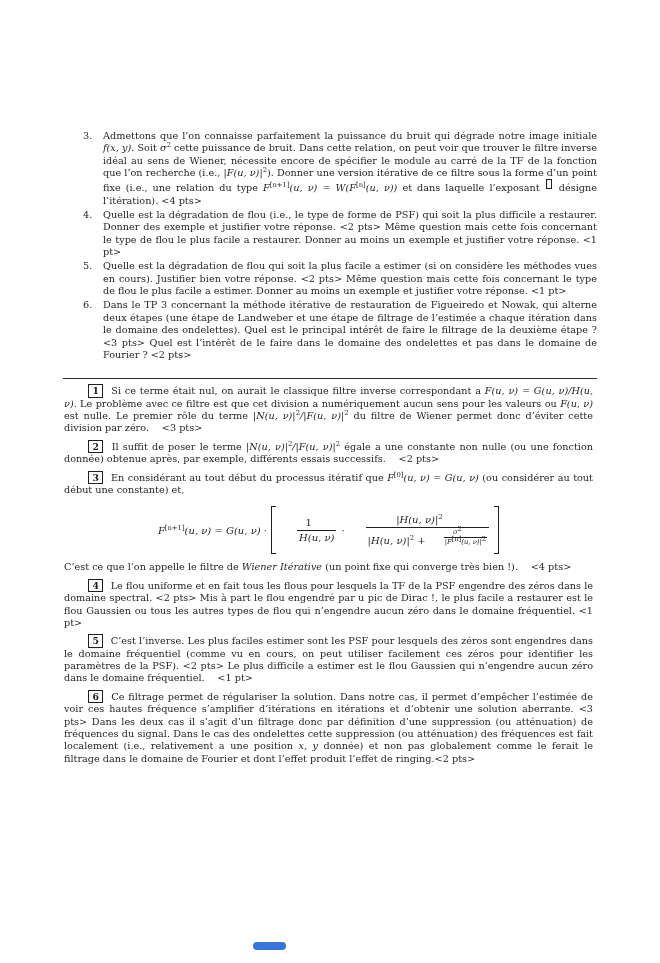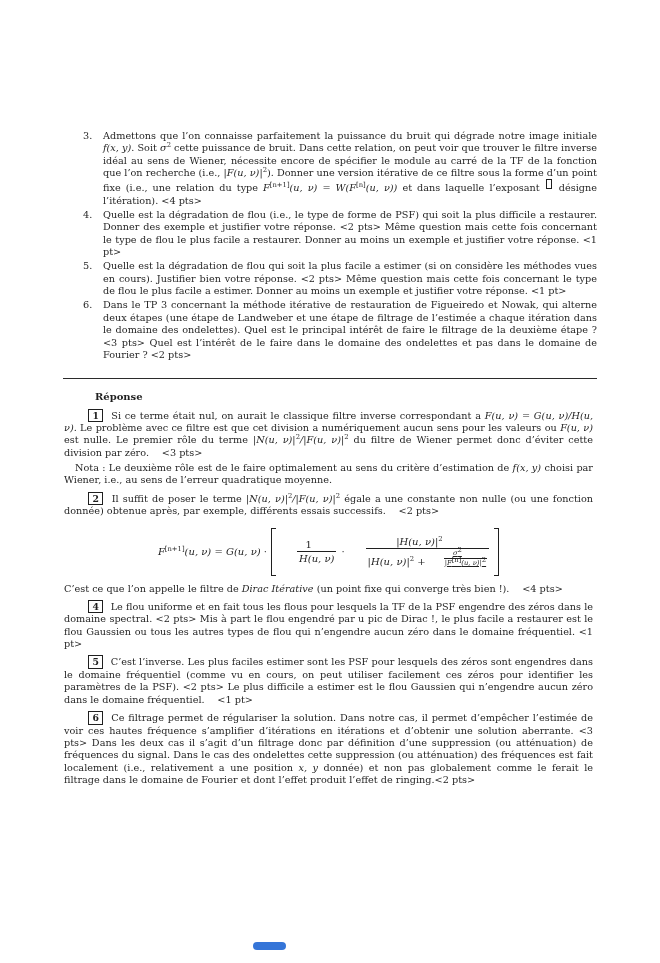--- a/index.html
+++ b/index.html
@@ -30,21 +30,21 @@
           font-weight:bold;font-size:9.3px;line-height:11.5px;text-indent:0;}
   .tofu{display:inline-block;width:4px;height:7.5px;border:1px solid #1f1f1f;
         vertical-align:2.5px;margin:0 1.5px;}
   
   .equation{display:flex;justify-content:center;align-items:center;margin:10px 0 7px 0;
             font-size:10px;line-height:1.15;}
   .frac{display:inline-flex;flex-direction:column;align-items:center;margin:0 3px;}
   .frac .num{padding:0 2px 1px 2px;}
   .frac .den{border-top:1px solid #1f1f1f;padding:1px 2px 0 2px;margin-left:16px;}
   .den-flex{display:inline-flex;align-items:flex-end;}
-  .frac.small{font-size:6.8px;margin:0 0 0 2px;line-height:1.1;text-decoration:underline;}
+  .frac.small{font-size:6.8px;margin:0 0 0 2px;line-height:1.1;}
   .frac.small .num{padding:0 1px 0.5px 1px;}
   .frac.small .den{padding:0.5px 1px 0 1px;}
   .eq-dot{margin:0 2px;}
   .bracket{display:inline-block;width:4px;height:46px;}
   .bracket.left{border-left:1.2px solid #1f1f1f;border-top:1.2px solid #1f1f1f;border-bottom:1.2px solid #1f1f1f;margin:0 2px 0 4px;}
   .bracket.right{border-right:1.2px solid #1f1f1f;border-top:1.2px solid #1f1f1f;border-bottom:1.2px solid #1f1f1f;margin:0 4px 0 2px;}
   
   .page-indicator{position:absolute;left:253px;top:942px;width:33px;height:8px;
                   border-radius:4px;background:#3575d8;}
 </style>
@@ -68,25 +68,24 @@
         <span class="qtext">Quelle est la dégradation de flou qui soit la plus facile a estimer (si on considère les méthodes vues en cours). Justifier bien votre réponse. <span class="b">&lt;2 pts&gt;</span> Même question mais cette fois concernant le type de flou le plus facile a estimer. Donner au moins un exemple et justifier votre réponse. <span class="b">&lt;1 pt&gt;</span></span>
       </div>
       <div class="qitem">
         <span class="qnum">6.</span>
         <span class="qtext">Dans le TP 3 concernant la méthode itérative de restauration de Figueiredo et Nowak, qui alterne deux étapes (une étape de Landweber et une étape de filtrage de l’estimée a chaque itération dans le domaine des ondelettes). Quel est le principal intérêt de faire le filtrage de la deuxième étape ? <span class="b">&lt;3 pts&gt;</span> Quel est l’intérêt de le faire dans le domaine des ondelettes et pas dans le domaine de Fourier ? <span class="b">&lt;2 pts&gt;</span></span>
       </div>
     </div>
 
     <hr class="rule">
 
-    <div class="resp-title">Réponse</div>
 
     <p class="ans indent"><span class="numbox">1</span> Si ce terme était nul, on aurait le classique filtre inverse correspondant a <span class="m">F(u, ν) = G(u, ν)/H(u, ν)</span>. Le problème avec ce filtre est que cet division a numériquement aucun sens pour les valeurs ou <span class="m">F(u, ν)</span> est nulle. Le premier rôle du terme <span class="m">|N(u, ν)|</span><span class="sup">2</span><span class="m">/|F(u, ν)|</span><span class="sup">2</span> du filtre de Wiener permet donc d’éviter cette division par zéro.  <span class="b">&lt;3 pts&gt;</span></p>
-    <p class="ans nota">Nota : Le deuxième rôle est de le faire optimalement au sens du critère d’estimation de <span class="m">f(x, y)</span> choisi par Wiener, i.e., au sens de l’erreur quadratique moyenne.</p>
     <p class="ans indent"><span class="numbox">2</span> Il suffit de poser le terme <span class="m">|N(u, ν)|</span><span class="sup">2</span><span class="m">/|F(u, ν)|</span><span class="sup">2</span> égale a une constante non nulle (ou une fonction donnée) obtenue après, par exemple, différents essais successifs.  <span class="b">&lt;2 pts&gt;</span></p>
+    <p class="ans indent"><span class="numbox">3</span> En considérant au tout début du processus itératif que <span class="m">F</span><span class="sup">[0]</span><span class="m">(u, ν) = G(u, ν)</span> (ou considérer au tout début une constante) et,</p>
 
     <div class="equation">
       <span class="eq-lhs"><span class="m">F</span><span class="sup">[n+1]</span><span class="m">(u, ν)</span> = <span class="m">G(u, ν)</span> ·</span>
       <span class="bracket left"></span>
       <span class="frac">
         <span class="num">1</span>
         <span class="den"><span class="m">H(u, ν)</span></span>
       </span>
       <span class="eq-dot">·</span>
       <span class="frac">
@@ -95,20 +94,20 @@
           <span><span class="m">|H(u, ν)|</span><span class="sup">2</span> + </span>
           <span class="frac small">
             <span class="num"><span class="m">σ</span><span class="sup">2</span></span>
             <span class="den"><span class="m">|F</span><span class="sup">[n]</span><span class="m">(u, ν)|</span><span class="sup">2</span></span>
           </span>
         </span>
       </span>
       <span class="bracket right"></span>
     </div>
 
-    <p class="ans">C’est ce que l’on appelle le filtre de <span class="it">Dirac Itérative</span> (un point fixe qui converge très bien !).  <span class="b">&lt;4 pts&gt;</span></p>
+    <p class="ans">C’est ce que l’on appelle le filtre de <span class="it">Wiener Itérative</span> (un point fixe qui converge très bien !).  <span class="b">&lt;4 pts&gt;</span></p>
     <p class="ans indent"><span class="numbox">4</span> Le flou uniforme et en fait tous les flous pour lesquels la TF de la PSF engendre des zéros dans le domaine spectral. <span class="b">&lt;2 pts&gt;</span> Mis à part le flou engendré par u pic de Dirac !, le plus facile a restaurer est le flou Gaussien ou tous les autres types de flou qui n’engendre aucun zéro dans le domaine fréquentiel. <span class="b">&lt;1 pt&gt;</span></p>
     <p class="ans indent"><span class="numbox">5</span> C’est l’inverse. Les plus faciles estimer sont les PSF pour lesquels des zéros sont engendres dans le domaine fréquentiel (comme vu en cours, on peut utiliser facilement ces zéros pour identifier les paramètres de la PSF). <span class="b">&lt;2 pts&gt;</span> Le plus difficile a estimer est le flou Gaussien qui n’engendre aucun zéro dans le domaine fréquentiel.  <span class="b">&lt;1 pt&gt;</span></p>
     <p class="ans indent"><span class="numbox">6</span> Ce filtrage permet de régulariser la solution. Dans notre cas, il permet d’empêcher l’estimée de voir ces hautes fréquence s’amplifier d’itérations en itérations et d’obtenir une solution aberrante. <span class="b">&lt;3 pts&gt;</span> Dans les deux cas il s’agit d’un filtrage donc par définition d’une suppression (ou atténuation) de fréquences du signal. Dans le cas des ondelettes cette suppression (ou atténuation) des fréquences est fait <span class="b">localement</span> (i.e., relativement a une position <span class="m">x, y</span> donnée) et non pas globalement comme le ferait le filtrage dans le domaine de Fourier et dont l’effet produit l’effet de ringing.<span class="b">&lt;2 pts&gt;</span></p>
   </div>
 
   <div class="page-indicator"></div>
 </div>
 
 </body></html>

